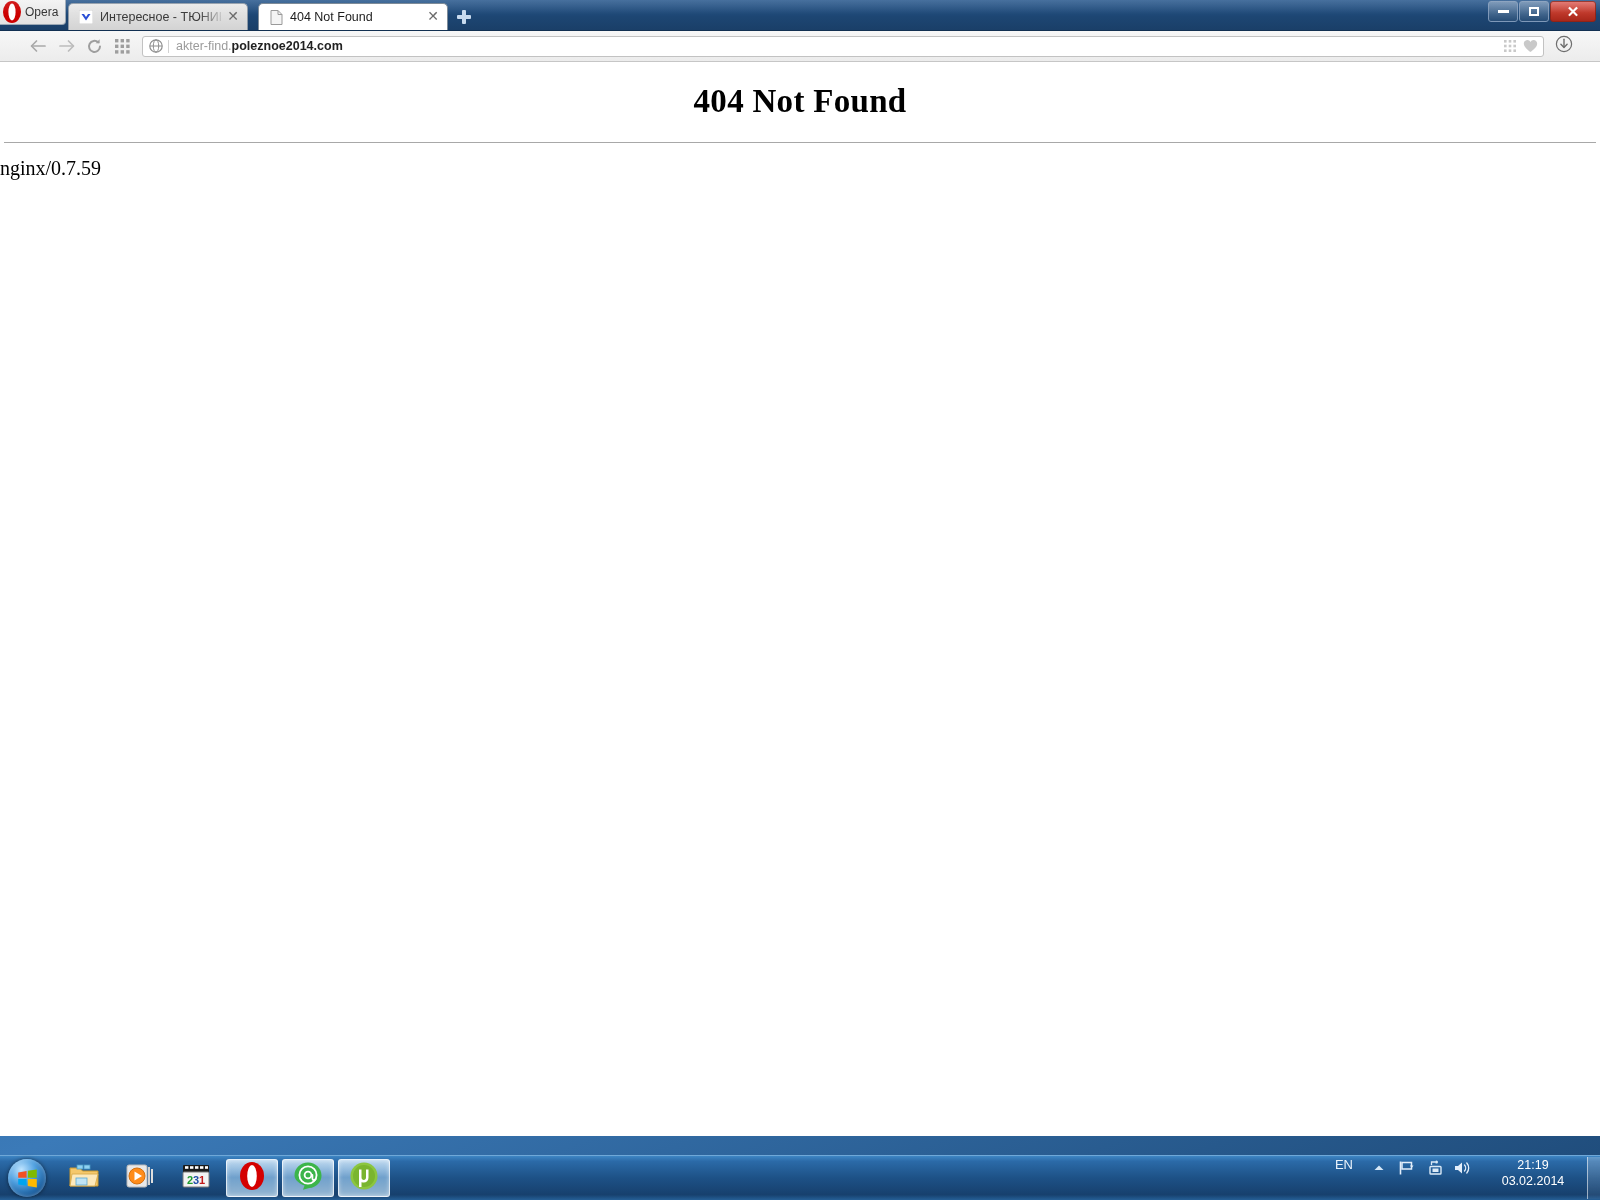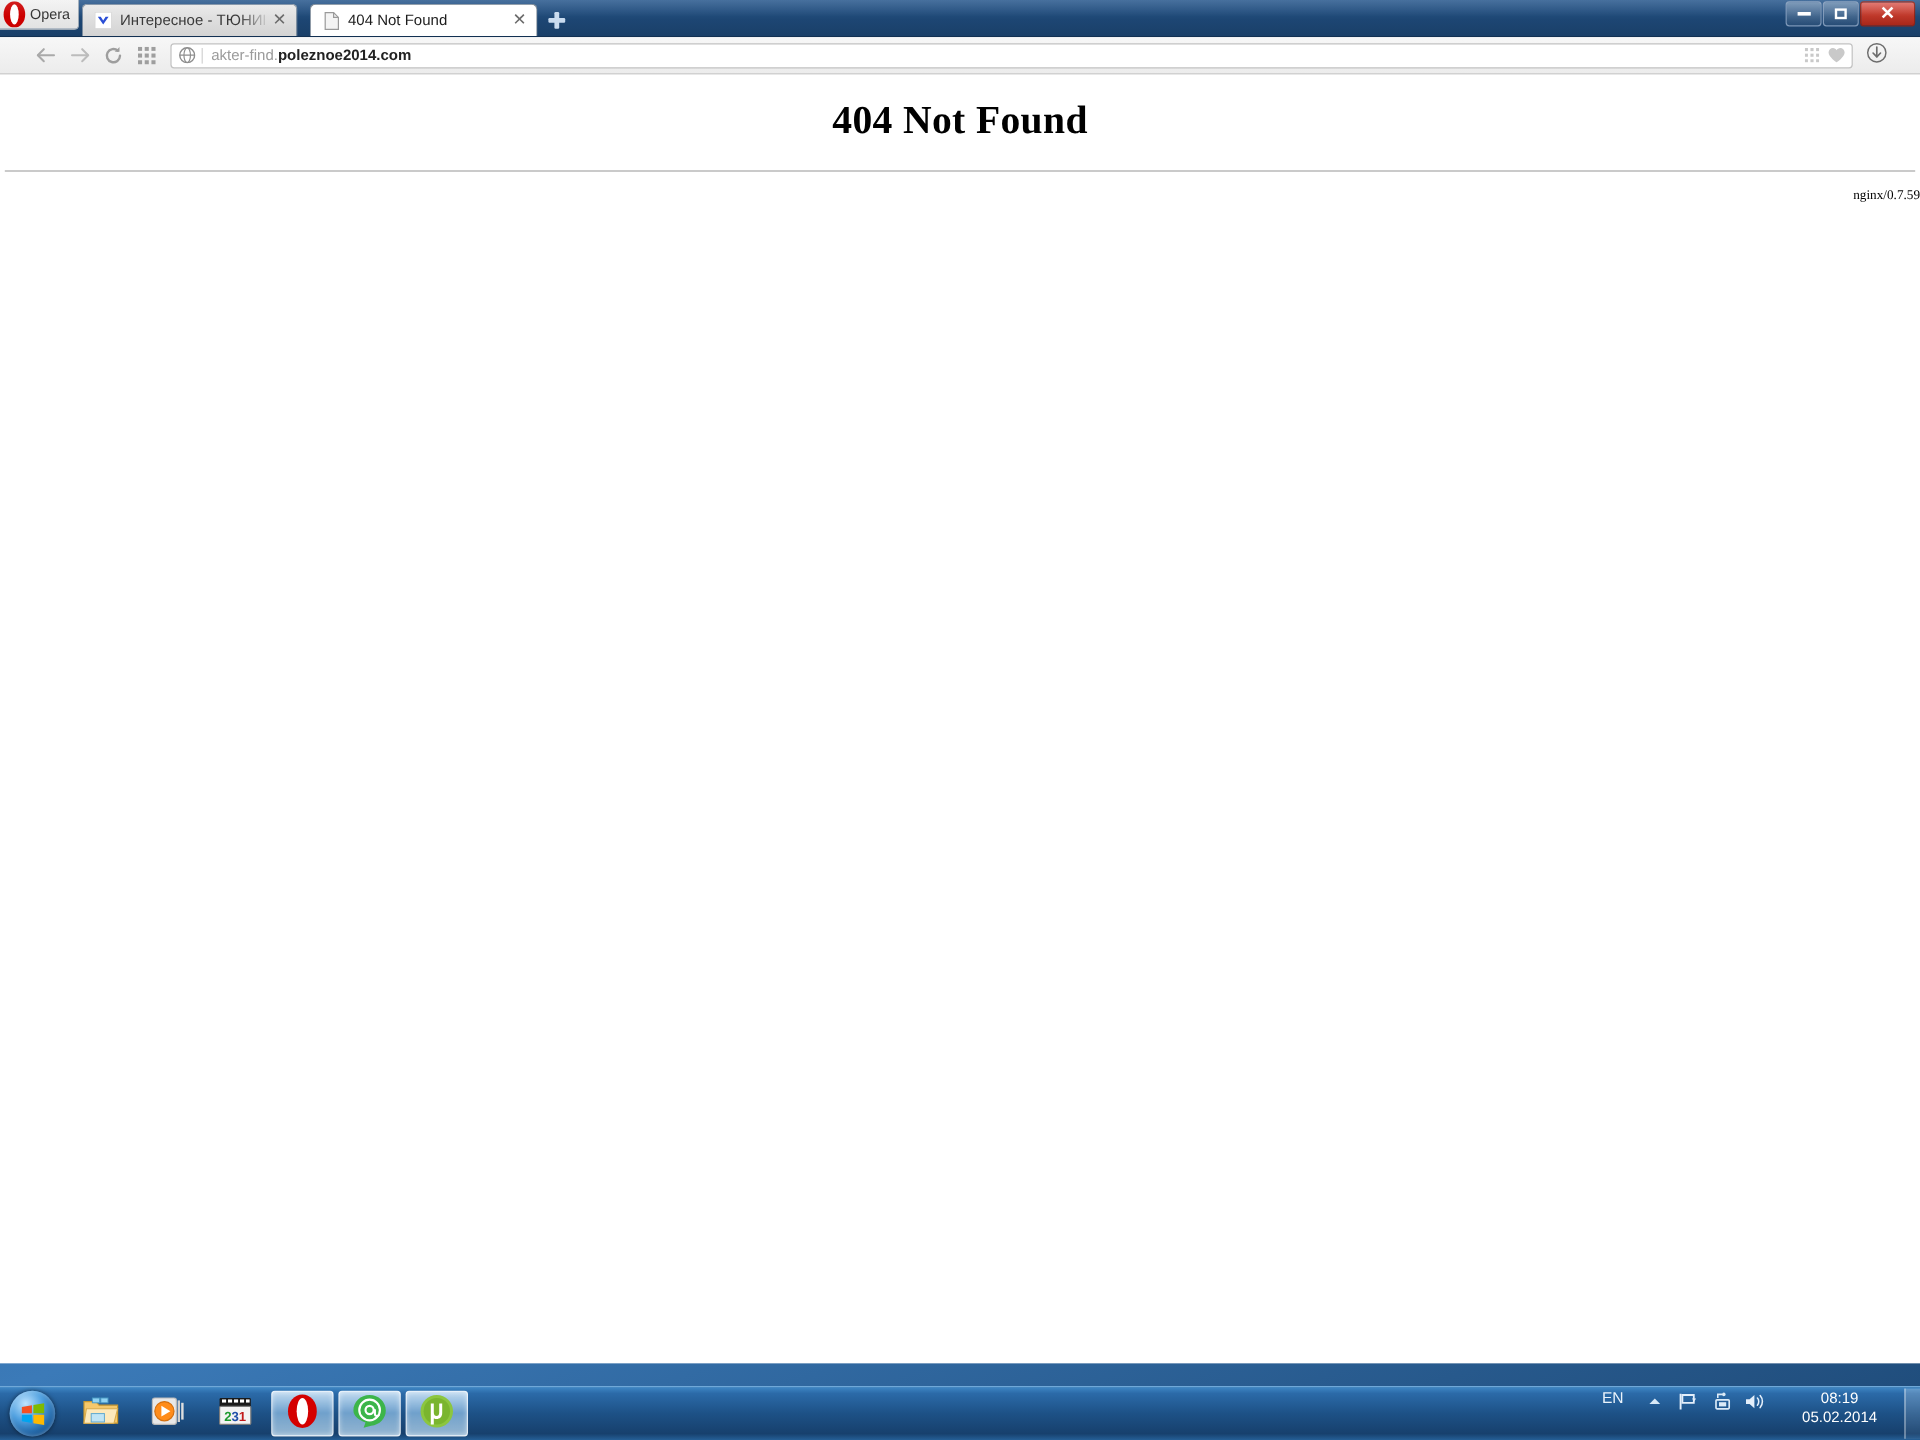--- a/index.html
+++ b/index.html
@@ -276,23 +276,23 @@
     color: #000;
     letter-spacing: 0.3px;
   }
   #page hr {
     margin: 22px 4px 0 4px;
     border: none;
     border-top: 1px solid #a8a8a8;
     height: 0;
   }
   #page .server {
-    text-align: right;
+    text-align: left;
     font-family: "Liberation Serif", serif;
-    font-size: 11px;
+    font-size: 20px;
     color: #000;
     margin-top: 14px;
   }
 
   
   #taskbar {
     position: absolute;
     left: 0;
     bottom: 0;
     width: 1600px;
@@ -655,21 +655,21 @@
 
       <span class="tray-icon">
         <svg width="20" height="16" viewBox="0 0 20 16">
           <path d="M2 6 L5 6 L9 2.5 L9 13.5 L5 10 L2 10 Z" fill="#e3eefa"></path>
           <path d="M11.5 5 C13 6.6 13 9.4 11.5 11" fill="none" stroke="#e3eefa" stroke-width="1.3" stroke-linecap="round"></path>
           <path d="M13.8 3 C16.3 5.8 16.3 10.2 13.8 13" fill="none" stroke="#e3eefa" stroke-width="1.3" stroke-linecap="round"></path>
         </svg>
       </span>
 
       <div id="clock">
-        <div>08:19</div>
-        <div>05.02.2014</div>
+        <div>21:19</div>
+        <div>03.02.2014</div>
       </div>
 
       <div id="show-desktop"></div>
     </div>
   </div>
 
 </div>
 
 </body></html>

